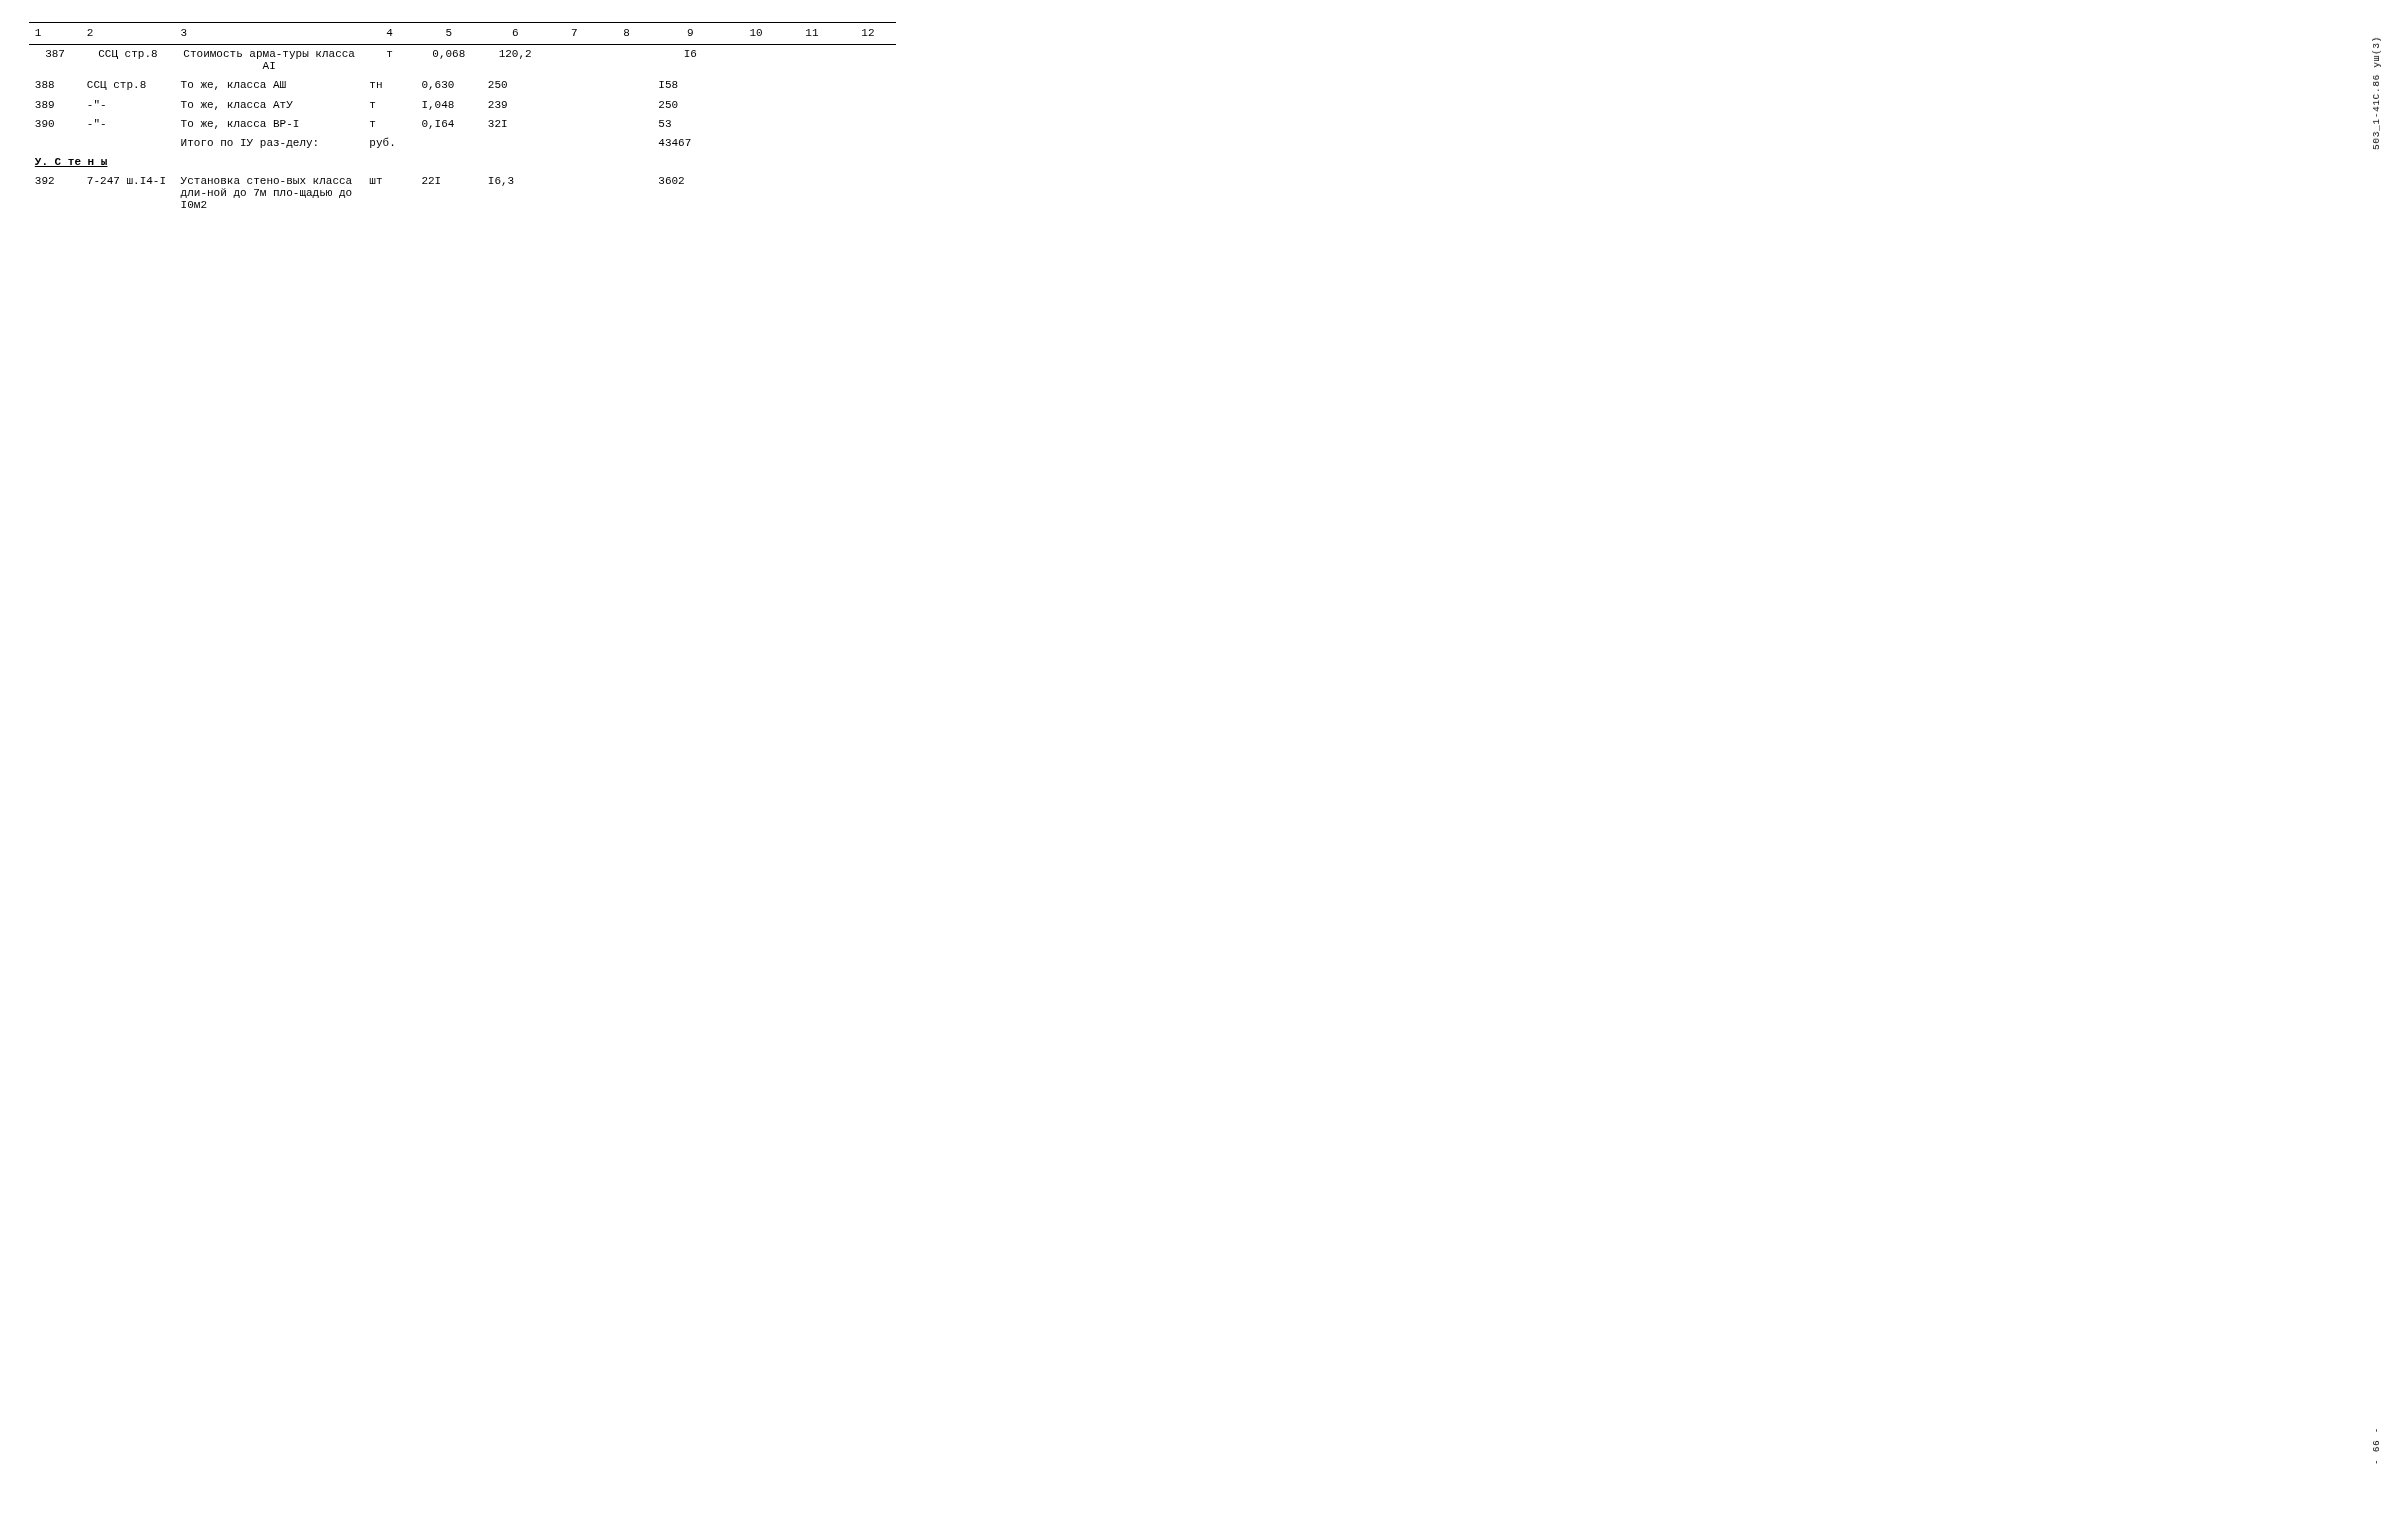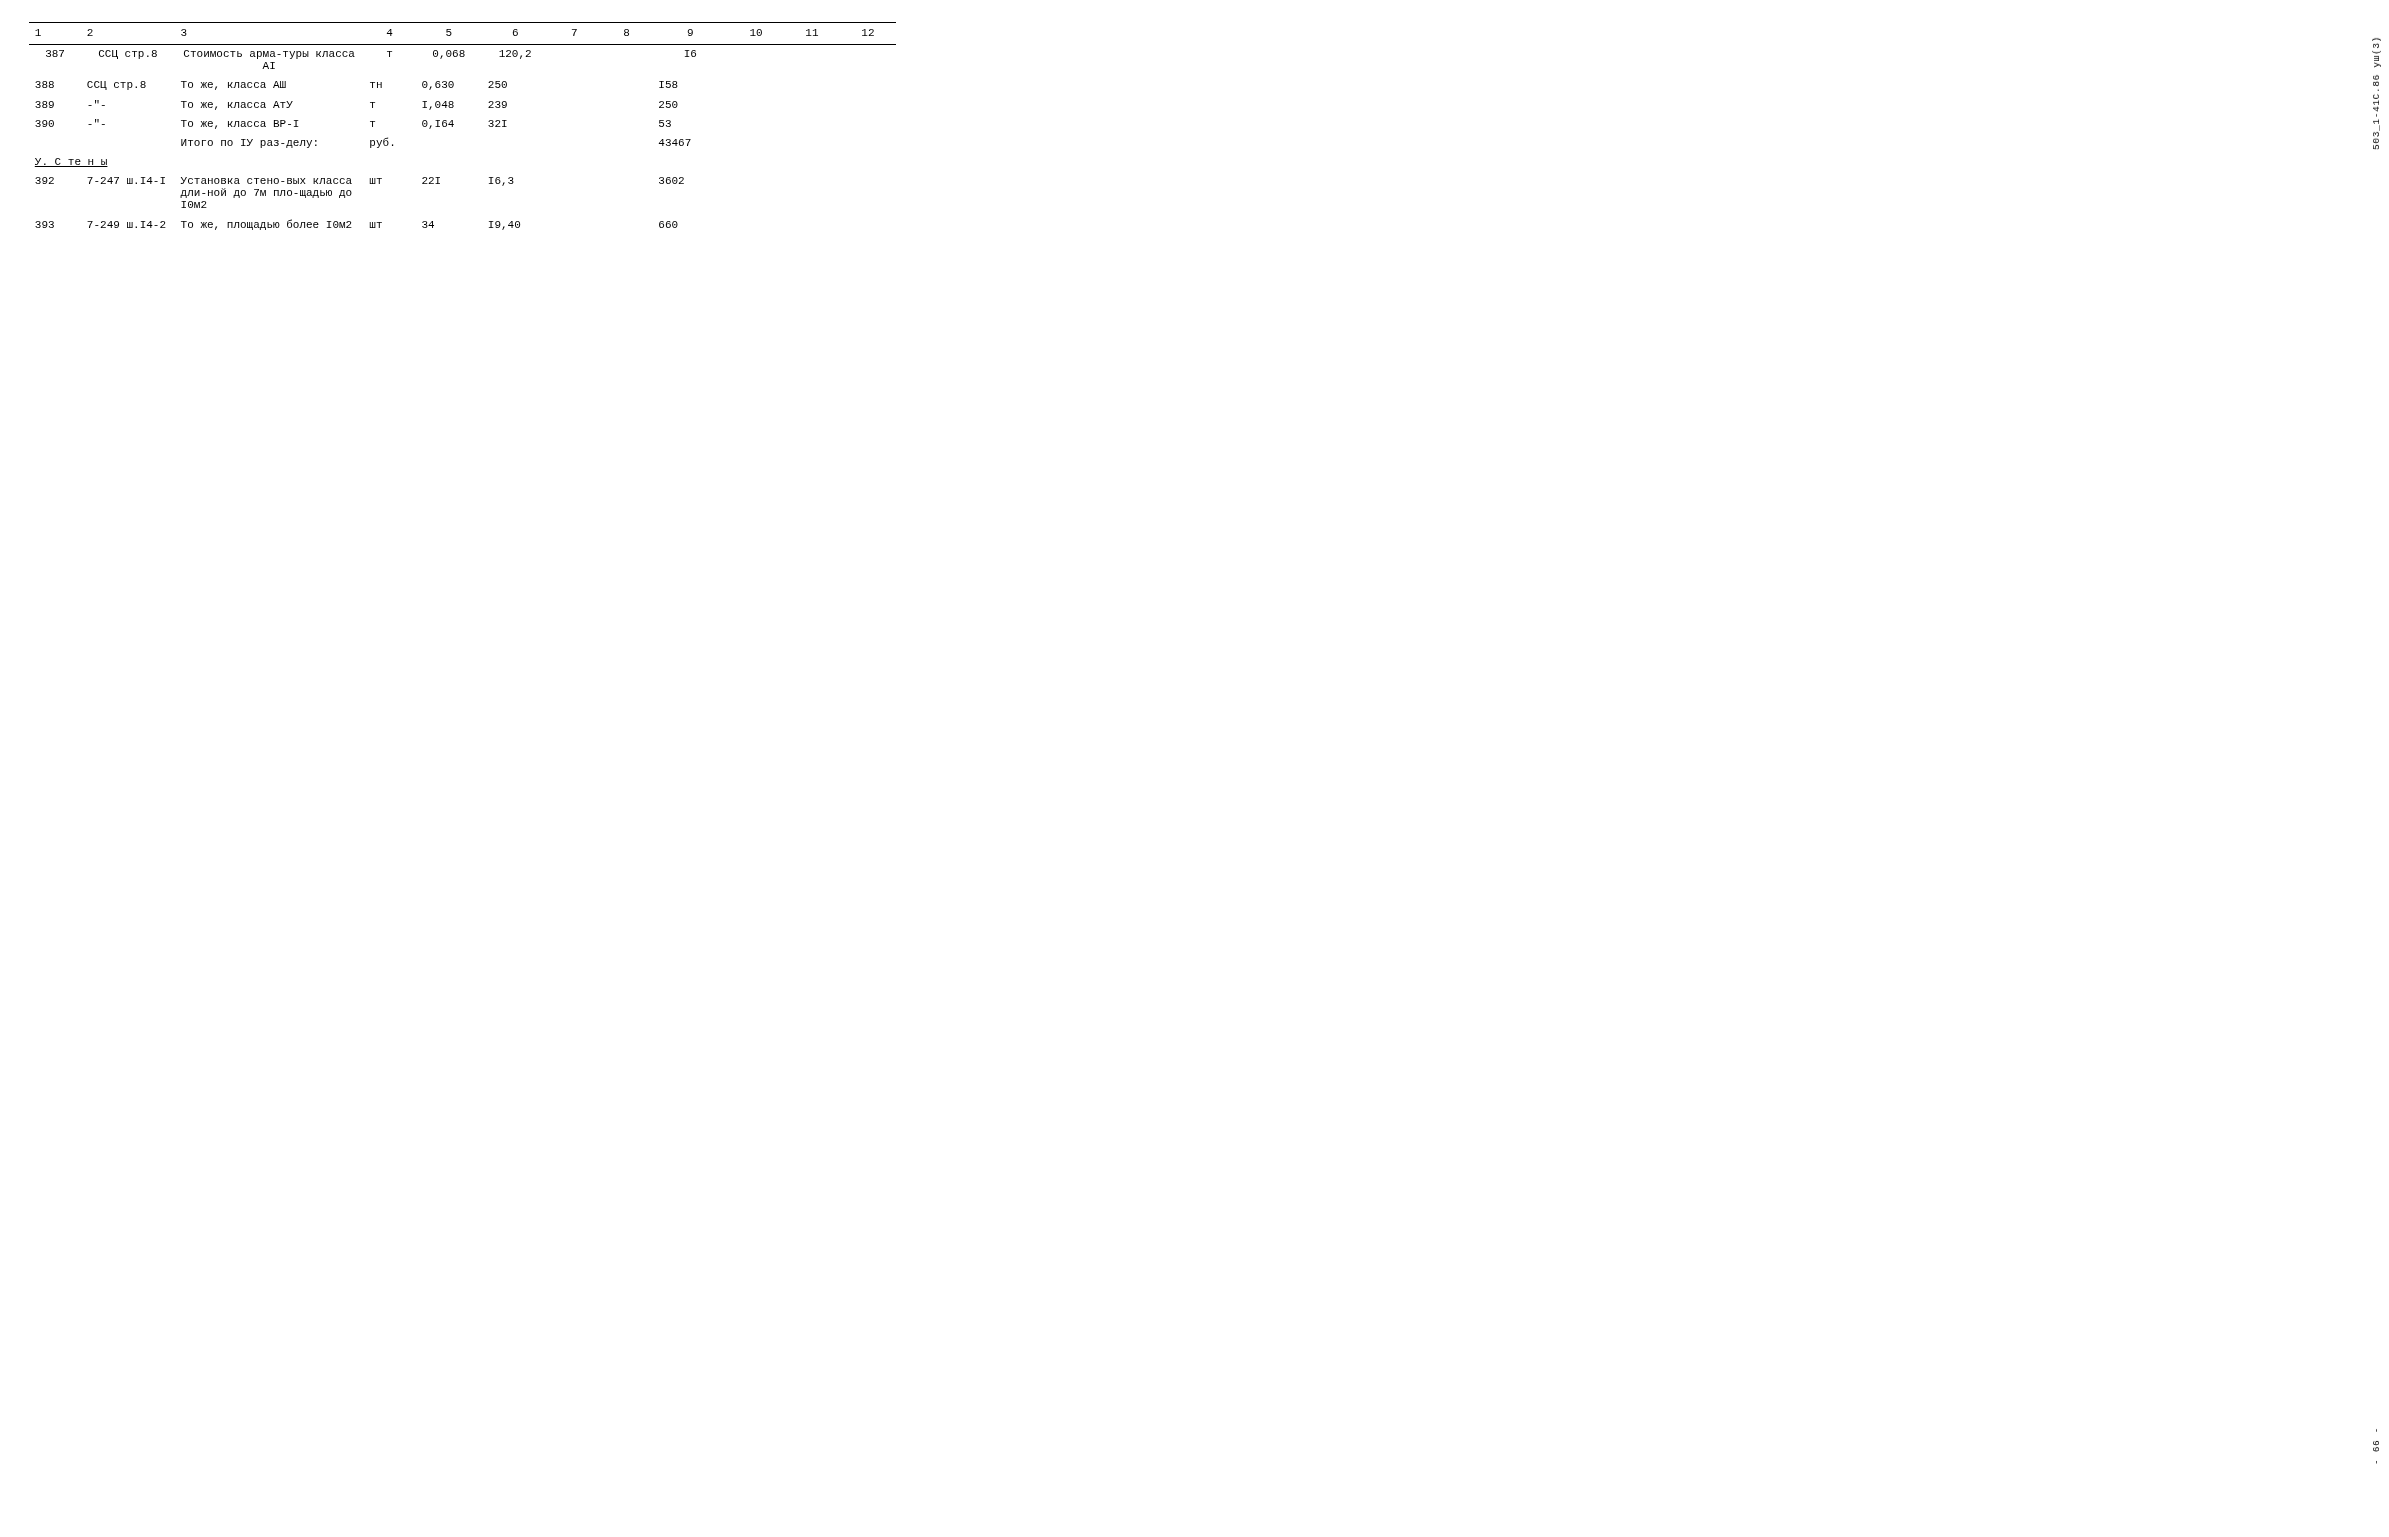--- a/index.html
+++ b/index.html
@@ -80,20 +80,21 @@
     .col-6 { width: 51px; }
     .col-7 { width: 40px; }
     .col-8 { width: 40px; }
     .col-9 { width: 58px; }
     .col-10 { width: 43px; }
     .col-11 { width: 43px; }
     .col-12 { width: 43px; }
 
     .underline-heading {
       text-decoration: underline;
+      font-weight: bold;
     }
   </style>
 </head>
 <body>
 
 <div class="page-container">
 
   <div class="side-text-right">503_1-41С.86 уш(3)</div>
   <div class="side-text-bottom-right">- 66 -</div>
 
@@ -209,30 +210,16 @@
           <td>шт</td>
           <td>22I</td>
           <td>I6,3</td>
           <td></td>
           <td></td>
           <td>3602</td>
           <td></td>
           <td></td>
           <td></td>
         </tr>
-        <tr class="data-row">
-          <td>393</td>
-          <td>7-249 ш.I4-2</td>
-          <td>То же, площадью более I0м2</td>
-          <td>шт</td>
-          <td>34</td>
-          <td>I9,40</td>
-          <td></td>
-          <td></td>
-          <td>660</td>
-          <td></td>
-          <td></td>
-          <td></td>
-        </tr>
       </tbody>
   </table>
 </div>
 
 
 </body></html>

